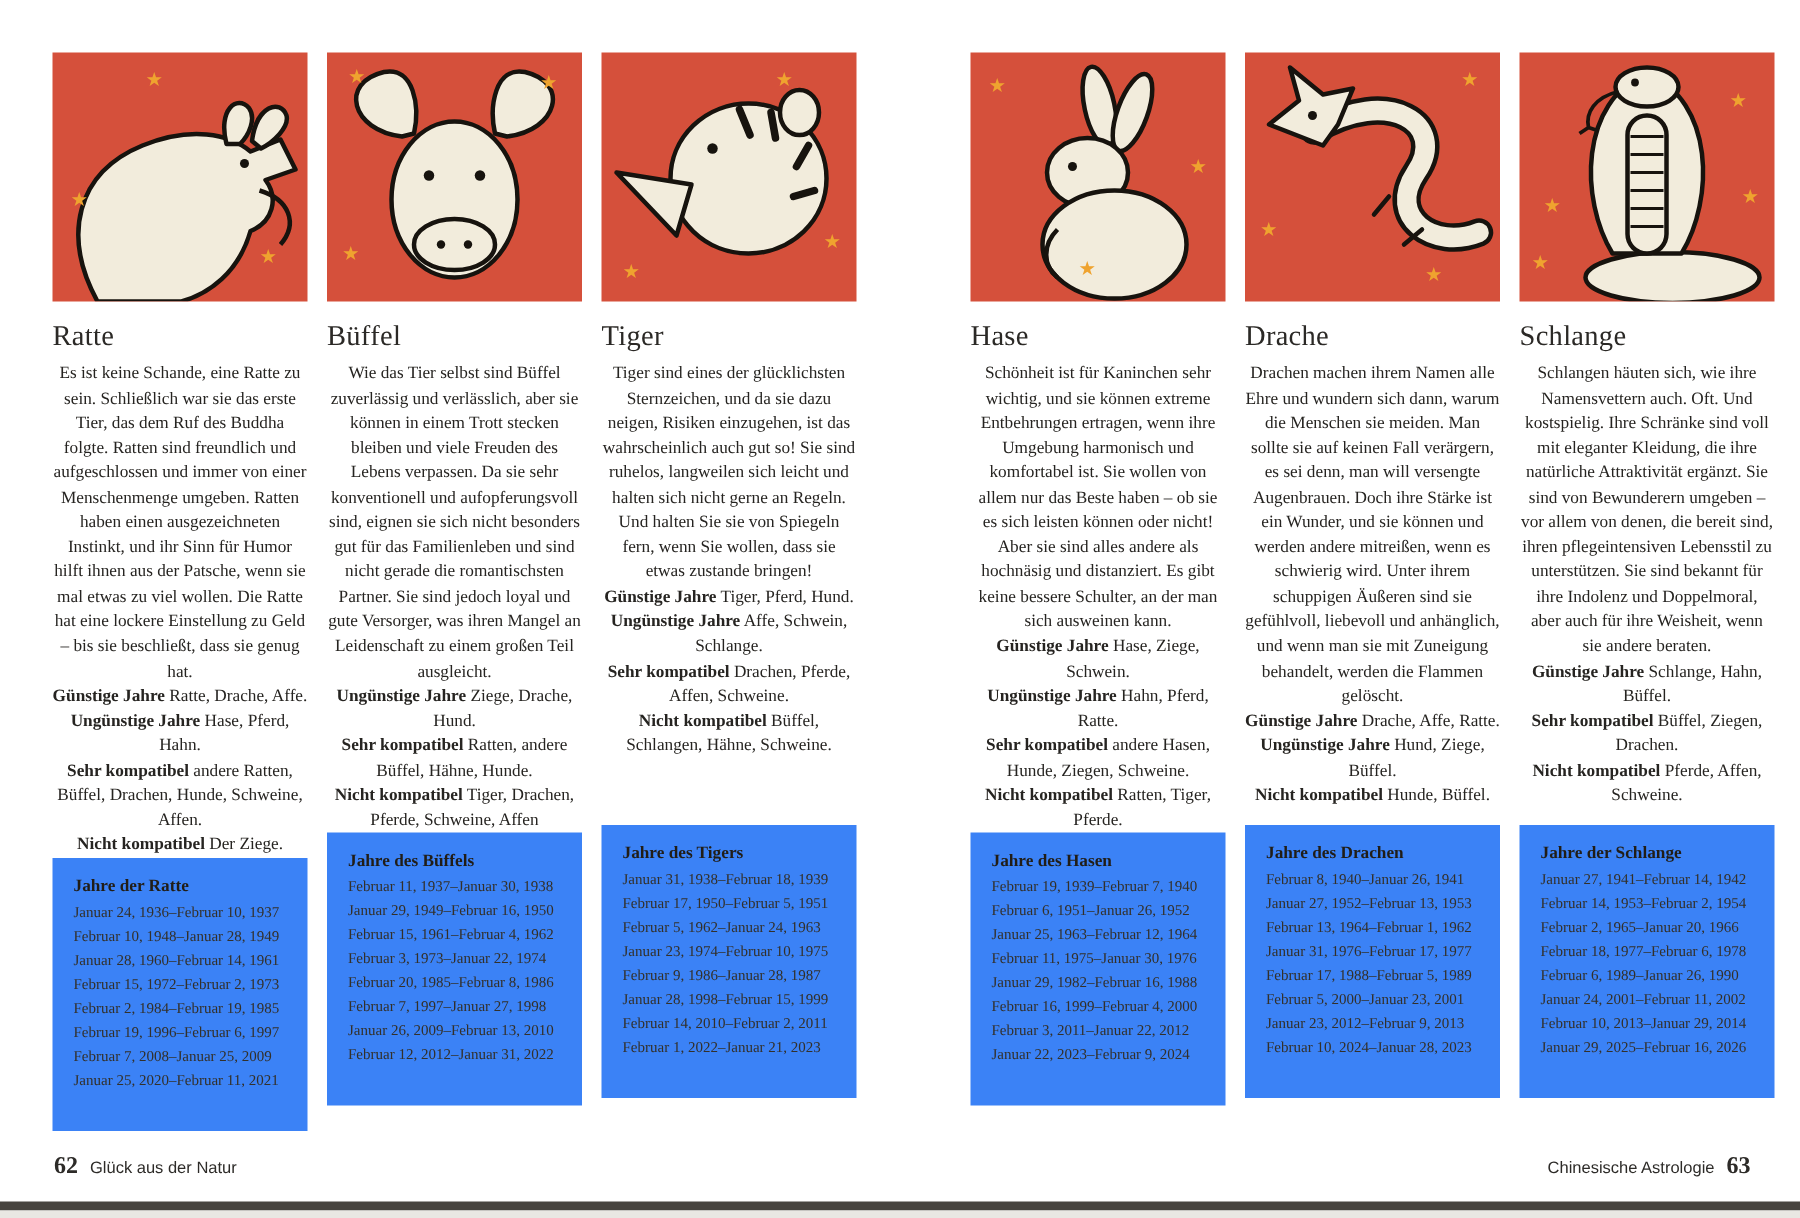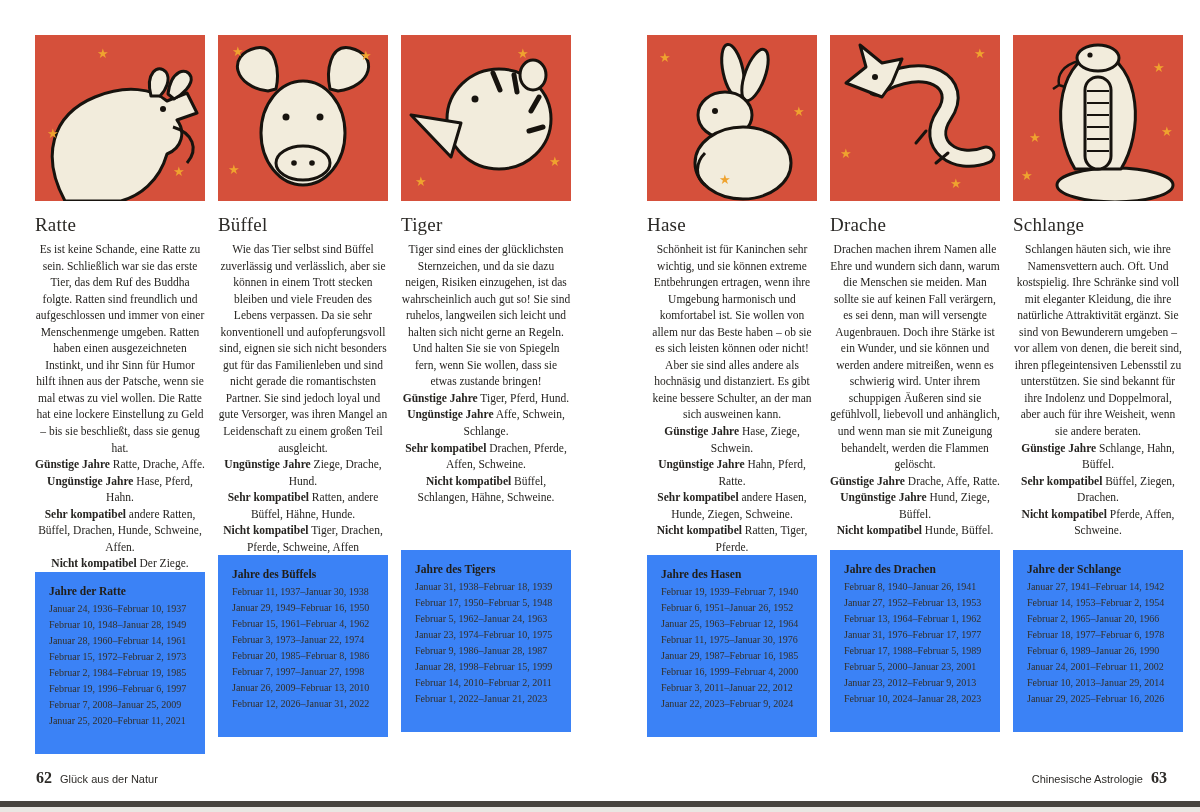--- a/index.html
+++ b/index.html
@@ -141,21 +141,21 @@
     <div class="years-box">
       <div class="years-title">Jahre des Büffels</div>
       <ul>
         <li class="year-row">Februar 11, 1937–Januar 30, 1938</li>
         <li class="year-row">Januar 29, 1949–Februar 16, 1950</li>
         <li class="year-row">Februar 15, 1961–Februar 4, 1962</li>
         <li class="year-row">Februar 3, 1973–Januar 22, 1974</li>
         <li class="year-row">Februar 20, 1985–Februar 8, 1986</li>
         <li class="year-row">Februar 7, 1997–Januar 27, 1998</li>
         <li class="year-row">Januar 26, 2009–Februar 13, 2010</li>
-        <li class="year-row">Februar 12, 2026–Januar 31, 2022</li>
+        <li class="year-row">Februar 12, 2012–Januar 31, 2022</li>
       </ul>
     </div>
   </div>
 
   <div class="col">
     <div class="card">
       <svg class="animal" viewBox="0 0 170 166">
         <g fill="#f2ecdc" stroke="#17130e" stroke-width="3" stroke-linejoin="round">
           <ellipse cx="98" cy="84" rx="52" ry="50"></ellipse>
           <path d="M60,88 L10,80 L50,122 Z"></path>
@@ -176,21 +176,21 @@
     <h2 class="animal-name">Tiger</h2>
     <p class="body-text">Tiger sind eines der glücklichsten Sternzeichen, und da sie dazu neigen, Risiken einzugehen, ist das wahrscheinlich auch gut so! Sie sind ruhelos, langweilen sich leicht und halten sich nicht gerne an Regeln. Und halten Sie sie von Spiegeln fern, wenn Sie wollen, dass sie etwas zustande bringen!</p>
     <p class="attr"><span class="b">Günstige Jahre</span> <span>Tiger, Pferd, Hund.</span></p>
     <p class="attr"><span class="b">Ungünstige Jahre</span> <span>Affe, Schwein, Schlange.</span></p>
     <p class="attr"><span class="b">Sehr kompatibel</span> <span>Drachen, Pferde, Affen, Schweine.</span></p>
     <p class="attr"><span class="b">Nicht kompatibel</span> <span>Büffel, Schlangen, Hähne, Schweine.</span></p>
     <div class="years-box">
       <div class="years-title">Jahre des Tigers</div>
       <ul>
         <li class="year-row">Januar 31, 1938–Februar 18, 1939</li>
-        <li class="year-row">Februar 17, 1950–Februar 5, 1948</li>
+        <li class="year-row">Februar 17, 1950–Februar 5, 1951</li>
         <li class="year-row">Februar 5, 1962–Januar 24, 1963</li>
         <li class="year-row">Januar 23, 1974–Februar 10, 1975</li>
         <li class="year-row">Februar 9, 1986–Januar 28, 1987</li>
         <li class="year-row">Januar 28, 1998–Februar 15, 1999</li>
         <li class="year-row">Februar 14, 2010–Februar 2, 2011</li>
         <li class="year-row">Februar 1, 2022–Januar 21, 2023</li>
       </ul>
     </div>
   </div>
 
@@ -218,21 +218,21 @@
     <p class="attr"><span class="b">Ungünstige Jahre</span> <span>Hahn, Pferd, Ratte.</span></p>
     <p class="attr"><span class="b">Sehr kompatibel</span> <span>andere Hasen, Hunde, Ziegen, Schweine.</span></p>
     <p class="attr"><span class="b">Nicht kompatibel</span> <span>Ratten, Tiger, Pferde.</span></p>
     <div class="years-box">
       <div class="years-title">Jahre des Hasen</div>
       <ul>
         <li class="year-row">Februar 19, 1939–Februar 7, 1940</li>
         <li class="year-row">Februar 6, 1951–Januar 26, 1952</li>
         <li class="year-row">Januar 25, 1963–Februar 12, 1964</li>
         <li class="year-row">Februar 11, 1975–Januar 30, 1976</li>
-        <li class="year-row">Januar 29, 1987–Februar 16, 1985</li>
+        <li class="year-row">Januar 29, 1982–Februar 16, 1988</li>
         <li class="year-row">Februar 16, 1999–Februar 4, 2000</li>
         <li class="year-row">Februar 3, 2011–Januar 22, 2012</li>
         <li class="year-row">Januar 22, 2023–Februar 9, 2024</li>
       </ul>
     </div>
   </div>
 
   <div class="col">
     <div class="card">
       <svg class="animal" viewBox="0 0 170 166">

